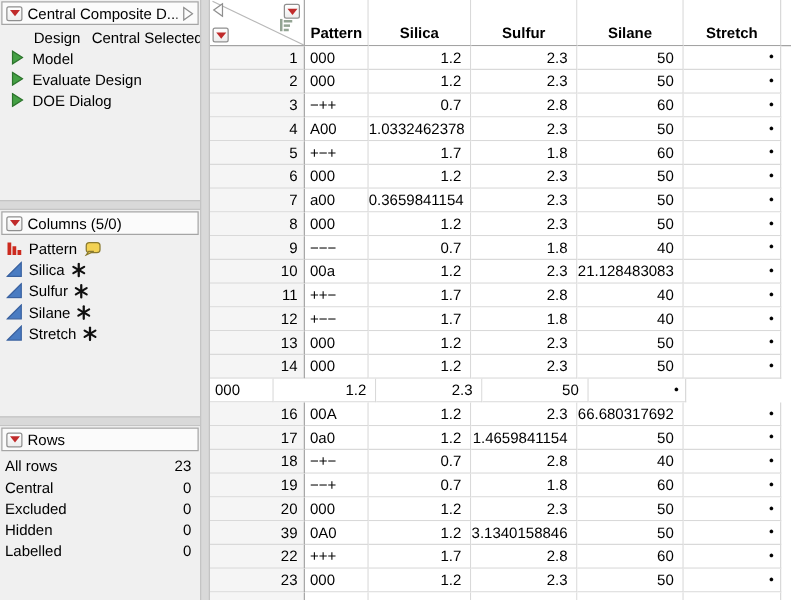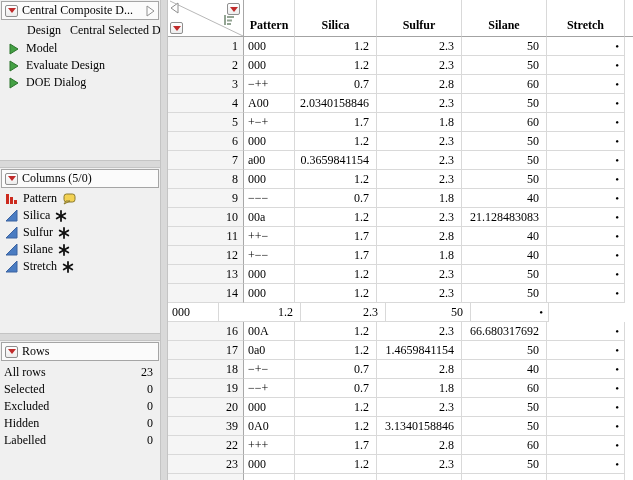--- a/index.html
+++ b/index.html
@@ -1,37 +1,37 @@
 <!DOCTYPE html>
 <html><head>
 <meta charset="utf-8">
 <style>
   * { margin:0; padding:0; box-sizing:border-box; }
   html,body { width:633px; height:480px; overflow:hidden; }
   body { font-family:"Liberation Sans","DejaVu Sans",sans-serif; font-size:12px; color:#000; background:#fff; }
-  .app { display:flex; width:630px; height:480px;font-family:Liberation Serif, serif; }
+  .app { display:flex; width:630px; height:480px; }
 
   
   .sidebar { width:160px; height:480px; background:#f0f0f0; display:flex; flex-direction:column; flex:none; }
   .panel { background:#f0f0f0; overflow:hidden; }
   .panel-1 { height:160px; }
   .panel-2 { height:165px; }
   .panel-3 { flex:1; }
   .hsplit { height:8px; background:#d9d9d9; border-top:1px solid #c4c4c4; border-bottom:1px solid #c4c4c4; flex:none; }
   .vsplit { width:8px; height:480px; background:#d9d9d9; border-left:1px solid #c4c4c4; border-right:1px solid #c4c4c4; flex:none; }
 
   .titlebar { height:19px; margin:1px 1px 2px 1px; background:#fbfbfb; border:1px solid #a5a5a5; display:flex; align-items:center; padding:0 3px; gap:4px; }
   .titlebar .title { flex:1; white-space:nowrap; overflow:hidden; }
   .redbtn { width:13px; height:12px; background:linear-gradient(#ffffff,#ededed); border:1px solid #8f8f8f; border-radius:2px; display:inline-flex; align-items:center; justify-content:center; flex:none; cursor:pointer; }
   .redtri { width:0; height:0; border-left:4px solid transparent; border-right:4px solid transparent; border-top:5px solid #c02b2b; }
 
   .design-row { padding:1px 3px 2px 3px; white-space:nowrap; overflow:hidden; }
   .design-row .dlabel { margin-right:9px;margin-left:24px; }
 
-  .script-item { display:flex; align-items:center; gap:7px; padding:1px 0 1px 9px; height:17px; cursor:pointer; }
+  .script-item { display:flex; align-items:flex-start; gap:7px; padding:1px 0 1px 9px; height:17px; cursor:pointer; }
   .col-item { display:flex; align-items:center; gap:5px; padding:1px 0 1px 5px; height:17px; cursor:pointer; white-space:nowrap; }
   .stat-row { display:flex; justify-content:space-between; padding:0 7px 0 4px; height:17px; align-items:flex-end; }
 
   .icon { display:inline-flex; flex:none; }
 
   
   .grid-area { width:465px; height:480px; background:#fff; display:flex; flex-direction:column; flex:none; }
   .grid-header { display:flex; height:37px; flex:none; }
   .hcell { border-right:1px solid #d9d9d9; border-bottom:1px solid #a3a3a3; font-weight:bold; display:flex; align-items:flex-end; justify-content:center; padding-bottom:3px; background:#fff; }
   .hfill { flex:1; border-bottom:1px solid #a3a3a3; }
@@ -166,21 +166,21 @@
         <span class="redbtn">
             <span class="redtri"></span>
           </span>
         <span class="title">Rows</span>
       </div>
       <div class="stat-row">
         <span>All rows</span>
         <span>23</span>
       </div>
       <div class="stat-row">
-        <span>Selected</span>
+        <span>Central</span>
         <span>0</span>
       </div>
       <div class="stat-row">
         <span>Excluded</span>
         <span>0</span>
       </div>
       <div class="stat-row">
         <span>Hidden</span>
         <span>0</span>
       </div>
@@ -244,21 +244,21 @@
           <div class="tcell c0">3</div>
           <div class="tcell c1">−++</div>
           <div class="tcell c2">0.7</div>
           <div class="tcell c3">2.8</div>
           <div class="tcell c4">60</div>
           <div class="tcell c5">•</div>
         </div>
         <div class="trow">
           <div class="tcell c0">4</div>
           <div class="tcell c1">A00</div>
-          <div class="tcell c2">2.0340158846</div>
+          <div class="tcell c2">1.0332462378</div>
           <div class="tcell c3">2.3</div>
           <div class="tcell c4">50</div>
           <div class="tcell c5">•</div>
         </div>
         <div class="trow">
           <div class="tcell c0">5</div>
           <div class="tcell c1">+−+</div>
           <div class="tcell c2">1.7</div>
           <div class="tcell c3">1.8</div>
           <div class="tcell c4">60</div>

